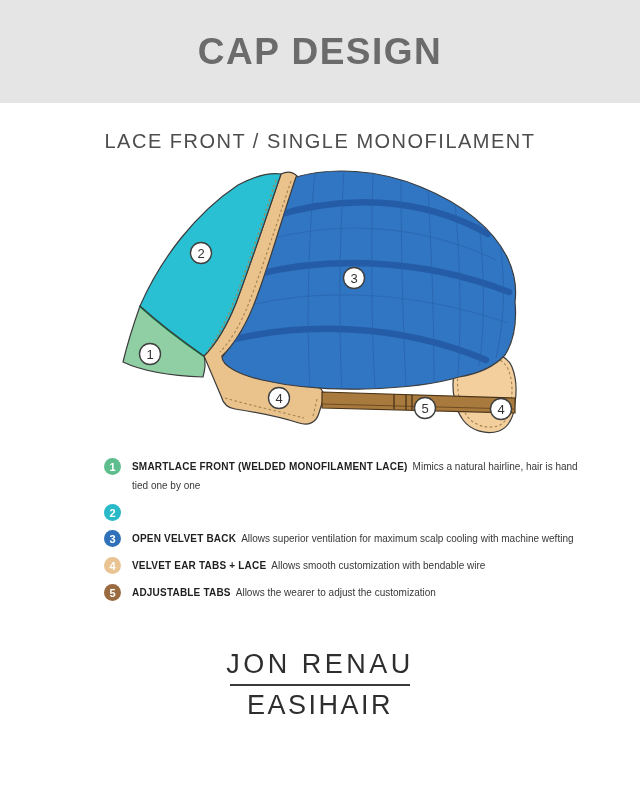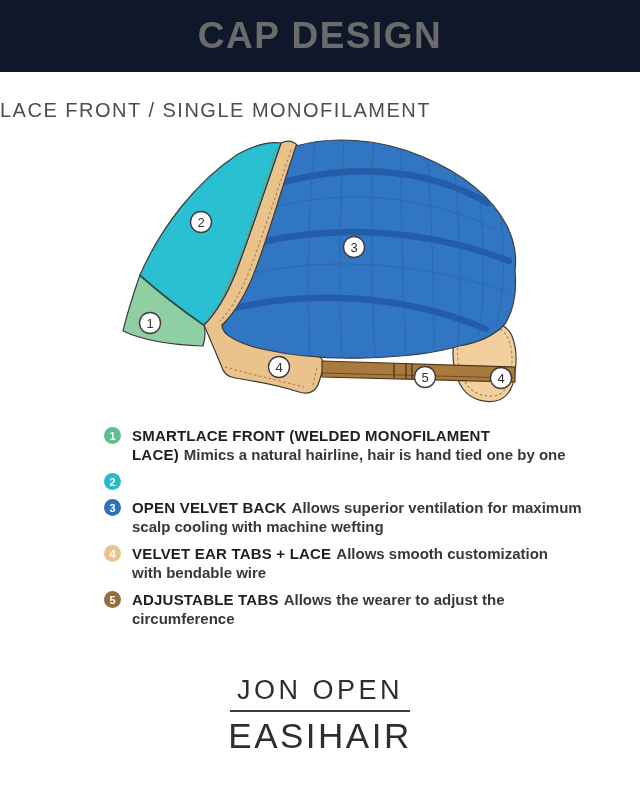--- a/index.html
+++ b/index.html
@@ -3,30 +3,30 @@
 <meta charset="utf-8">
 <style>
   html,body { margin:0; padding:0; }
   body { font-family: "Liberation Sans", sans-serif; background:#ffffff; }
   .page {
     position:relative; width:640px; height:800px; background:#ffffff;
     overflow:hidden; margin:0 auto;
   }
   
   .header {
-    width:640px; height:72px; background:#0f172a;
+    width:640px; height:103px; background:#e5e5e5;
     display:flex; align-items:center; justify-content:center;
   }
   .header .title {
     font-size:37px; font-weight:bold; color:#6b6b6b;
     letter-spacing:1.5px;
   }
   
   .subtitle {
-    margin-top:27px; text-align:left;
+    margin-top:27px; text-align:center;
     font-size:20px; color:#4d4d4d; letter-spacing:1.5px; font-weight:400;
   }
   
   .diagram { display:block; margin:15px 0 0 116px; }
   .outline { stroke:#3c3c3c; stroke-width:1.2; }
   .weft-line { stroke:#2a61a8; stroke-width:1; fill:none; opacity:.7; }
   .weft-band { stroke:#2356a0; stroke-width:6.5; fill:none; opacity:.8; stroke-linecap:round; }
   .weft-thin { stroke:#2a61a8; stroke-width:1.1; fill:none; opacity:.55; }
   .stitch { fill:none; stroke:#a5834f; stroke-width:1.1; stroke-dasharray:2.6 2.4; }
   .strap-edge { stroke:#4a3418; stroke-width:1.2; }
@@ -37,32 +37,32 @@
   }
   
   .legend { margin:14px 0 0 104px; }
   .legend-item { display:flex; margin-bottom:8px; }
   .legend-num {
     flex:0 0 17px; width:17px; height:17px; border-radius:50%;
     color:#ffffff; font-size:11px; font-weight:bold;
     display:flex; align-items:center; justify-content:center;
     margin-right:11px; margin-top:1px;
   }
-  .legend-text { width:450px; font-size:15px; line-height:19px; color:#383838;font-weight:bold; }
+  .legend-text { width:450px; font-size:10px; line-height:19px; color:#383838; }
   .legend-text b { color:#1f1f1f; letter-spacing:.2px; margin-right:5px; }
   
   .footer { margin-top:47px; text-align:center; }
   .brand-top {
     font-size:27px; color:#2e2e2e; letter-spacing:3.5px; font-weight:400;
   }
   .brand-divider {
     width:180px; border:0; border-top:2.5px solid #3a3a3a; margin:4px auto 4px auto;
   }
   .brand-bottom {
-    font-size:35px; color:#2e2e2e; letter-spacing:2.5px; font-weight:400;
+    font-size:27px; color:#2e2e2e; letter-spacing:2.5px; font-weight:400;
   }
 </style>
 </head>
 <body>
 
 <div class="page">
 
   <div class="header">
     <div class="title">CAP DESIGN</div>
   </div>
@@ -153,23 +153,23 @@
     <div class="legend-item">
       <div class="legend-num" style="background: rgb(46, 113, 184);">3</div>
       <div class="legend-text"><b>OPEN VELVET BACK</b><span>Allows superior ventilation for maximum scalp cooling  with machine wefting</span></div>
     </div>
     <div class="legend-item">
       <div class="legend-num" style="background: rgb(234, 195, 146);">4</div>
       <div class="legend-text"><b>VELVET EAR TABS + LACE</b><span>Allows smooth customization with bendable wire</span></div>
     </div>
     <div class="legend-item">
       <div class="legend-num" style="background: rgb(154, 106, 65);">5</div>
-      <div class="legend-text"><b>ADJUSTABLE TABS</b><span>Allows the wearer to adjust the circumference</span></div>
+      <div class="legend-text"><b>ADJUSTABLE TABS</b><span>Allows the wearer to adjust the customization</span></div>
     </div>
   </div>
 
   <div class="footer">
-    <div class="brand-top">JON OPEN</div>
+    <div class="brand-top">JON RENAU</div>
     <hr class="brand-divider">
     <div class="brand-bottom">EASIHAIR</div>
   </div>
 
 </div>
 
 </body></html>

